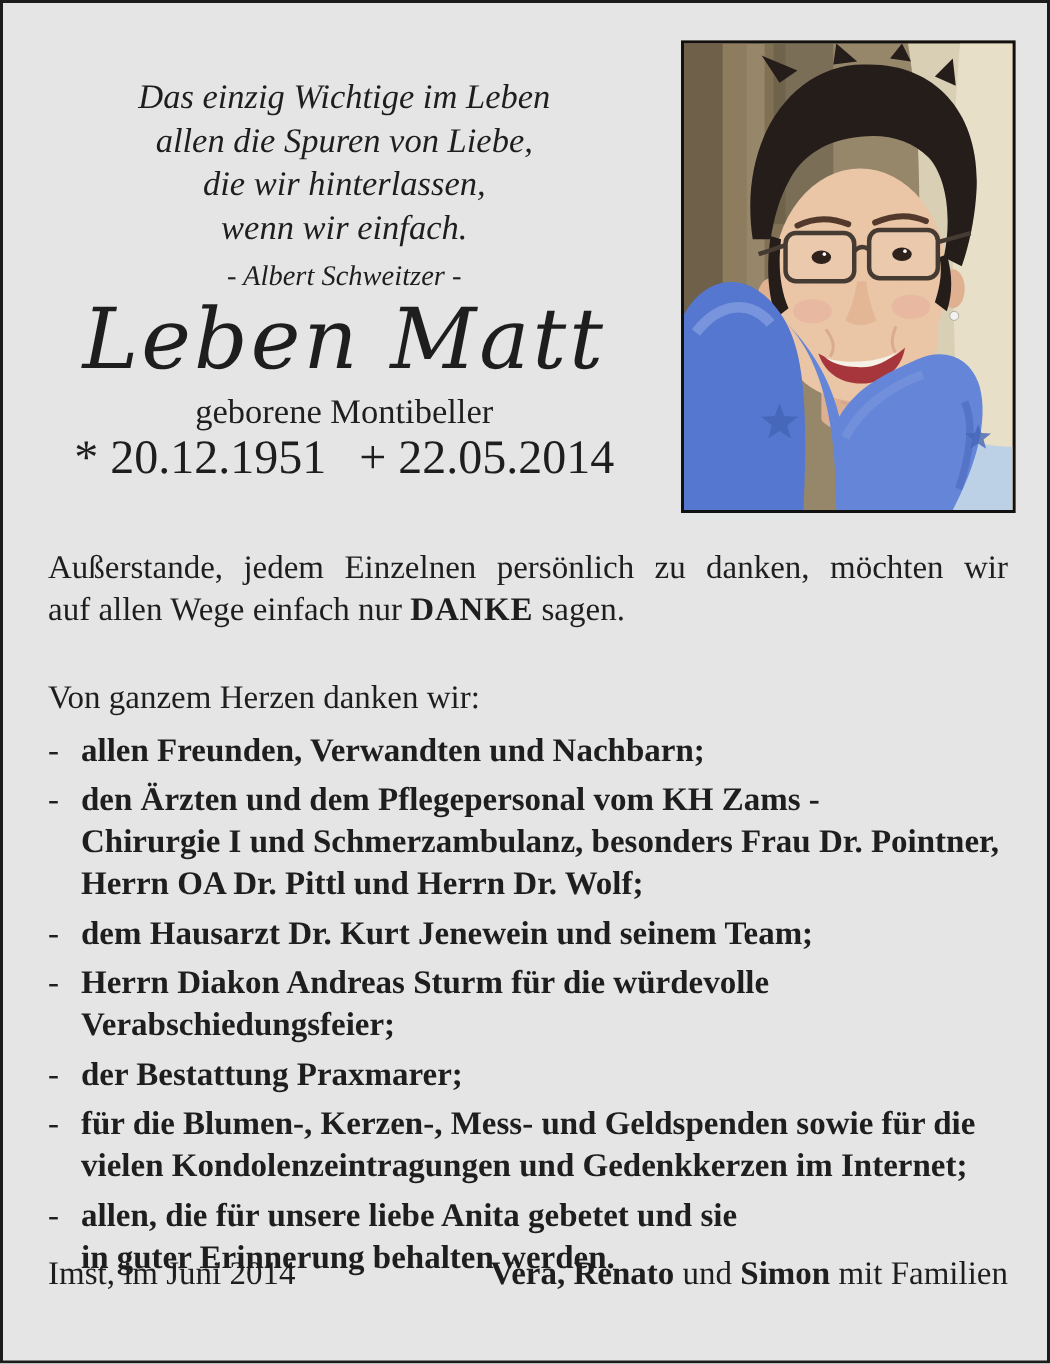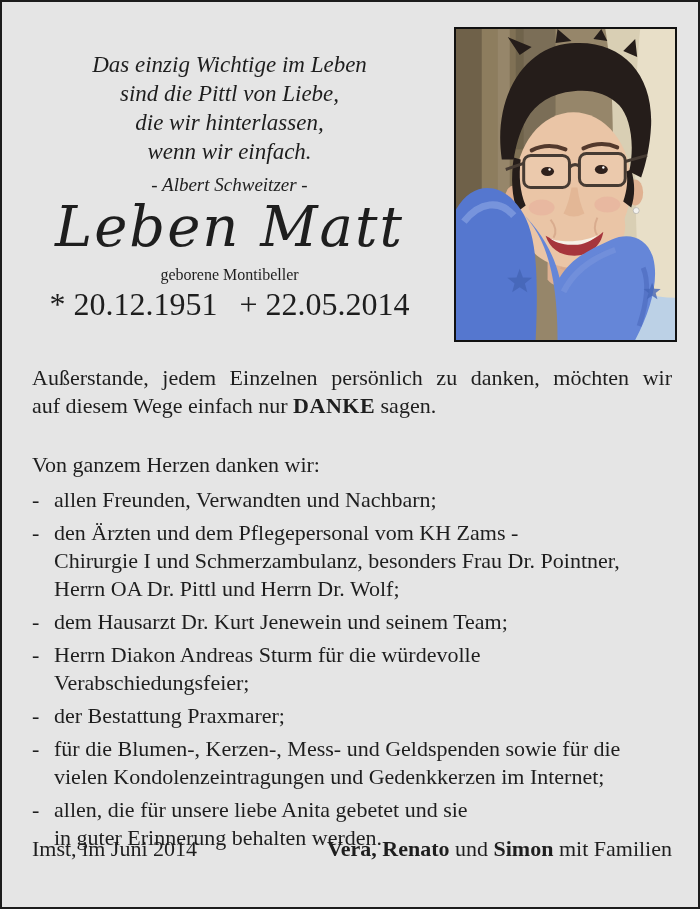--- a/index.html
+++ b/index.html
@@ -29,55 +29,55 @@
   .photo-frame svg { display:block; width:100%; height:100%; }
   .name-block {
     position:absolute; left:30px; top:194px; width:395px;
     text-align:center;
   }
   .deceased-name {
     font-family:"DejaVu Serif", serif;
     font-style:italic; font-size:56px; line-height:62px;
     letter-spacing:2px;
   }
-  .maiden-name { font-size:16px; line-height:26px; margin-top:4px; }
+  .maiden-name { font-size:23px; line-height:26px; margin-top:4px; }
   .dates { font-size:32px; line-height:27px; margin-top:3px; }
   .dates .sep { display:inline-block; width:22px; }
   
   .content {
     position:absolute; left:30px; top:362px; width:640px;
     font-size:22px; line-height:28px;
   }
   .intro-line1 { text-align:justify; text-align-last:justify;font-family:Liberation Serif, serif; }
   .intro-bold { font-weight:bold; letter-spacing:0.5px; }
   .list-heading { margin-top:31px; }
   .thanks-list { margin-top:7px; }
   .thanks-item { display:flex; margin-top:5px; }
   .thanks-item .dash { width:22px; flex:none; }
-  .thanks-item .item-text { flex:1; }
+  .thanks-item .item-text { flex:1;font-weight:bold; }
   
   .footer {
     position:absolute; left:30px; top:833px; width:640px;
     font-size:22px; line-height:28px;
   }
   .footer-row { display:flex; justify-content:space-between; align-items:flex-start; }
   .place-date { white-space:nowrap; }
   .mourners { text-align:right; }
   .mourner-main { font-weight:bold; }
   .bold { font-weight:bold; }
 </style>
 </head>
 <body>
 
 <div class="card">
 
   <div class="quote">
     <div>
         <div>Das einzig Wichtige im Leben</div>
-        <div>sind die Pittl von Liebe,</div>
+        <div>allen die Spuren von Liebe,</div>
         <div>die wir hinterlassen,</div>
         <div>wenn wir einfach.</div>
       </div>
     <div class="quote-attrib">- Albert Schweitzer -</div>
   </div>
 
   <div class="photo-frame">
     <svg viewBox="0 0 220 310" preserveAspectRatio="none">
       <g>
         <rect x="0" y="0" width="220" height="310" fill="#96866a"></rect>
@@ -146,21 +146,21 @@
   </div>
 
   <div class="name-block">
     <div class="deceased-name">Leben Matt</div>
     <div class="maiden-name">geborene Montibeller</div>
     <div class="dates"><span>* 20.12.1951</span><span class="sep"></span><span>+ 22.05.2014</span></div>
   </div>
 
   <div class="content">
     <div class="intro-line1">Außerstande, jedem Einzelnen persönlich zu danken, möchten wir</div>
-    <div class="intro-line2"><span>auf diesem Wege einfach nur </span><span class="intro-bold">DANKE</span><span> sagen.</span></div>
+    <div class="intro-line2"><span>auf allen Wege einfach nur </span><span class="intro-bold">DANKE</span><span> sagen.</span></div>
 
     <div class="list-heading">Von ganzem Herzen danken wir:</div>
 
     <div class="thanks-list">
         <div class="thanks-item">
           <span class="dash">-</span>
           <span class="item-text">allen Freunden, Verwandten und Nachbarn;</span>
         </div>
         <div class="thanks-item">
           <span class="dash">-</span>

